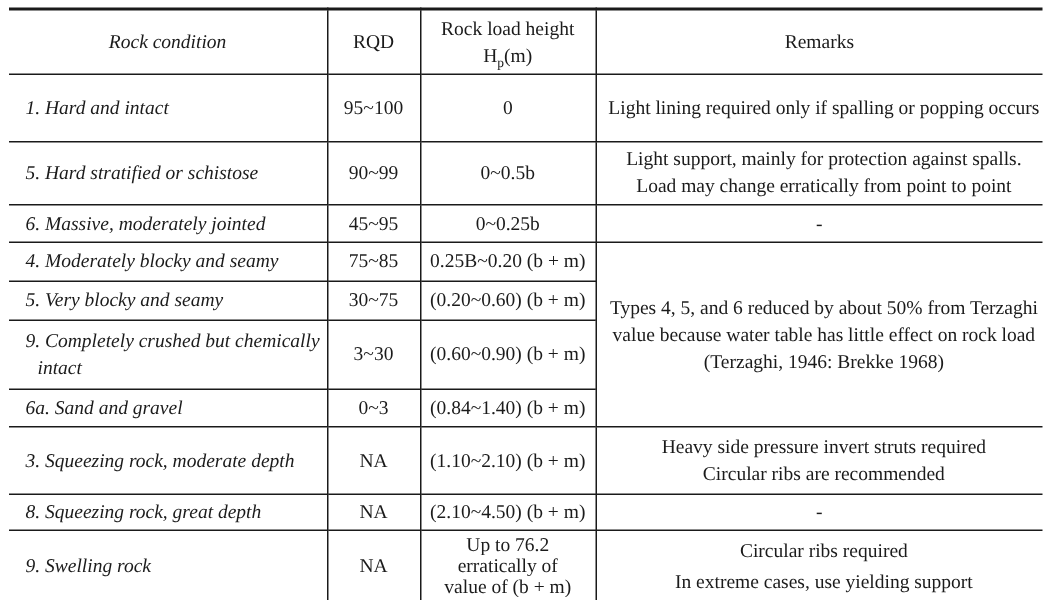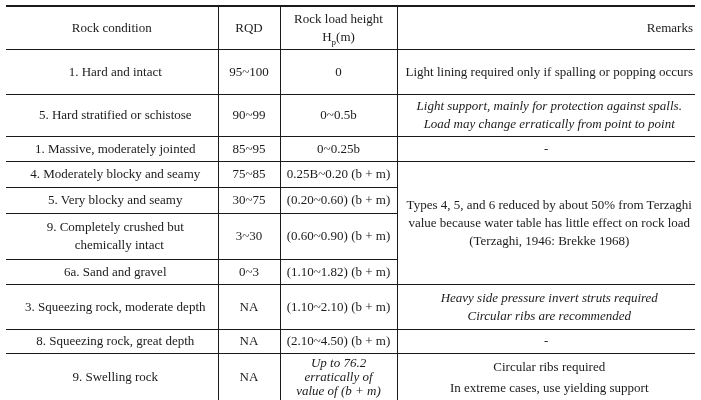--- a/index.html
+++ b/index.html
@@ -28,41 +28,41 @@
     border-bottom: 2px solid #1a1a1a;
   }
   th, td {
     border: 1px solid #1a1a1a;
     padding: 1px 4px;
     vertical-align: middle;
     font-weight: normal;
     background: #ffffff;
   }
   
-  .c1 { border-left: none; }
+  .c1 { border-left: none; font-style: italic; }
   .c4 { border-right: none; }
 
   thead th {
     text-align: center;
     padding: 1px 2px;
   }
   td.c1 {
-    text-align: center;
+    text-align: left;
     padding-left: 19px;
     padding-right: 4px;
     text-indent: -8px; 
   }
   .c2, .c3 { text-align: center; padding-left: 2px; padding-right: 2px; }
   td.c4 {
     text-align: center;
     padding-left: 8px;
     padding-right: 2px;
   }
   td.c4.center { text-align: center; padding-left: 2px; }
-  .line { white-space: nowrap; overflow: hidden; font-style: italic; }
+  .line { white-space: nowrap; overflow: hidden; }
   .line-spaced { white-space: nowrap; overflow: hidden; margin: 3px 14px; }
   .tight { line-height: 14px; }
   sub { font-size: 9px; line-height: 0; }
   .hdr-line { line-height: 18px; }
 </style>
 </head>
 <body>
 
 <div class="page">
   <table class="rock-table">
@@ -73,42 +73,42 @@
       <col style="width:298px">
     </colgroup>
     <thead>
       <tr style="height:43px">
         <th class="c1">Rock condition</th>
         <th class="c2">RQD</th>
         <th class="c3">
           <div class="hdr-line">Rock load height</div>
           <div class="hdr-line"><span>H</span><sub>p</sub><span>(m)</span></div>
         </th>
-        <th class="c4" style="text-align:right">Remarks</th>
+        <th class="c4" style="text-align:center">Remarks</th>
       </tr>
     </thead>
     <tbody>
       <tr style="height:45px">
         <td class="c1">1. Hard and intact</td>
         <td class="c2">95~100</td>
         <td class="c3">0</td>
         <td class="c4">Light lining required only if spalling or popping occurs</td>
       </tr>
       <tr style="height:42px">
         <td class="c1">5. Hard stratified or schistose</td>
         <td class="c2">90~99</td>
         <td class="c3">0~0.5b</td>
         <td class="c4">
           <div class="line">Light support, mainly for protection against spalls.</div>
           <div class="line">Load may change erratically from point to point</div>
         </td>
       </tr>
       <tr style="height:25px">
-        <td class="c1">1. Massive, moderately jointed</td>
-        <td class="c2">85~95</td>
+        <td class="c1">6. Massive, moderately jointed</td>
+        <td class="c2">45~95</td>
         <td class="c3">0~0.25b</td>
         <td class="c4 center">-</td>
       </tr>
       <tr style="height:26px">
         <td class="c1">4. Moderately blocky and seamy</td>
         <td class="c2">75~85</td>
         <td class="c3">0.25B~0.20 (b + m)</td>
         <td class="c4" rowspan="4">Types 4, 5, and 6 reduced by about 50% from Terzaghi value because water table has little effect on rock load (Terzaghi, 1946: Brekke 1968)</td>
       </tr>
       <tr style="height:26px">
@@ -117,21 +117,21 @@
         <td class="c3">(0.20~0.60) (b + m)</td>
       </tr>
       <tr style="height:46px">
         <td class="c1">9. Completely crushed but chemically intact</td>
         <td class="c2">3~30</td>
         <td class="c3">(0.60~0.90) (b + m)</td>
       </tr>
       <tr style="height:25px">
         <td class="c1">6a. Sand and gravel</td>
         <td class="c2">0~3</td>
-        <td class="c3">(1.10~1.82) (b + m)</td>
+        <td class="c3">(0.84~1.40) (b + m)</td>
       </tr>
       <tr style="height:45px">
         <td class="c1">3. Squeezing rock, moderate depth</td>
         <td class="c2">NA</td>
         <td class="c3">(1.10~2.10) (b + m)</td>
         <td class="c4">
           <div class="line">Heavy side pressure invert struts required</div>
           <div class="line">Circular ribs are recommended</div>
         </td>
       </tr>

